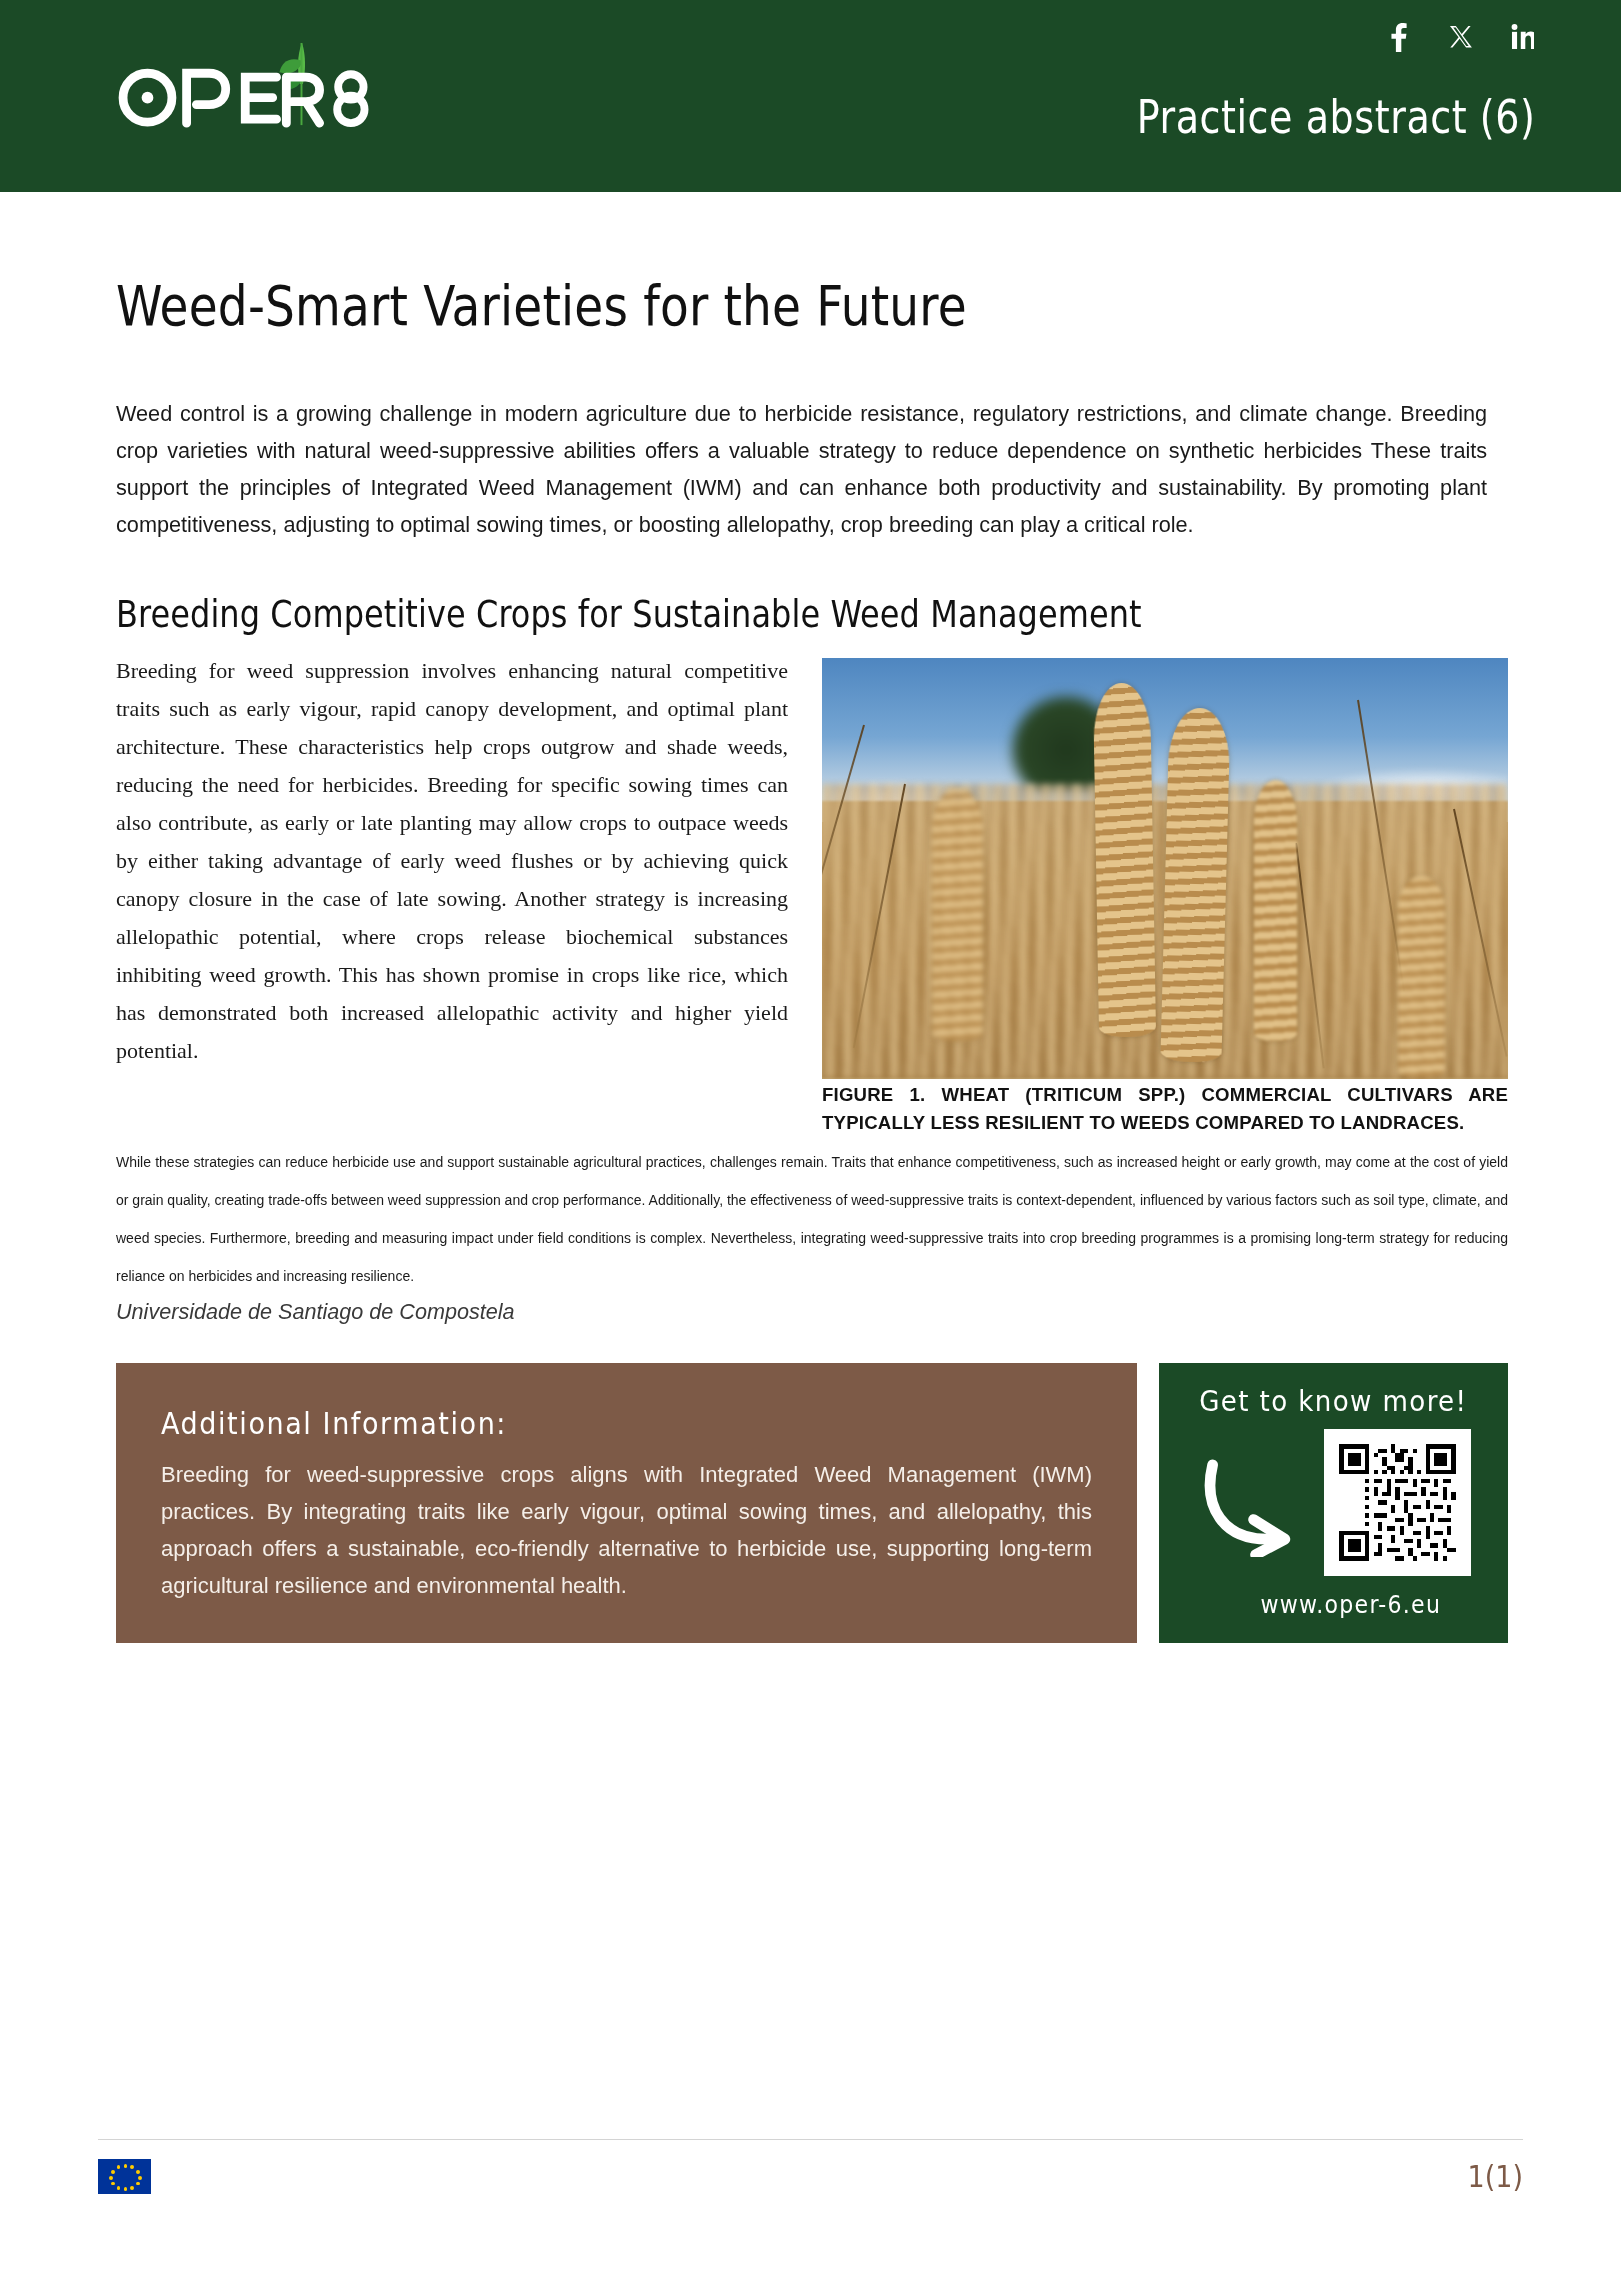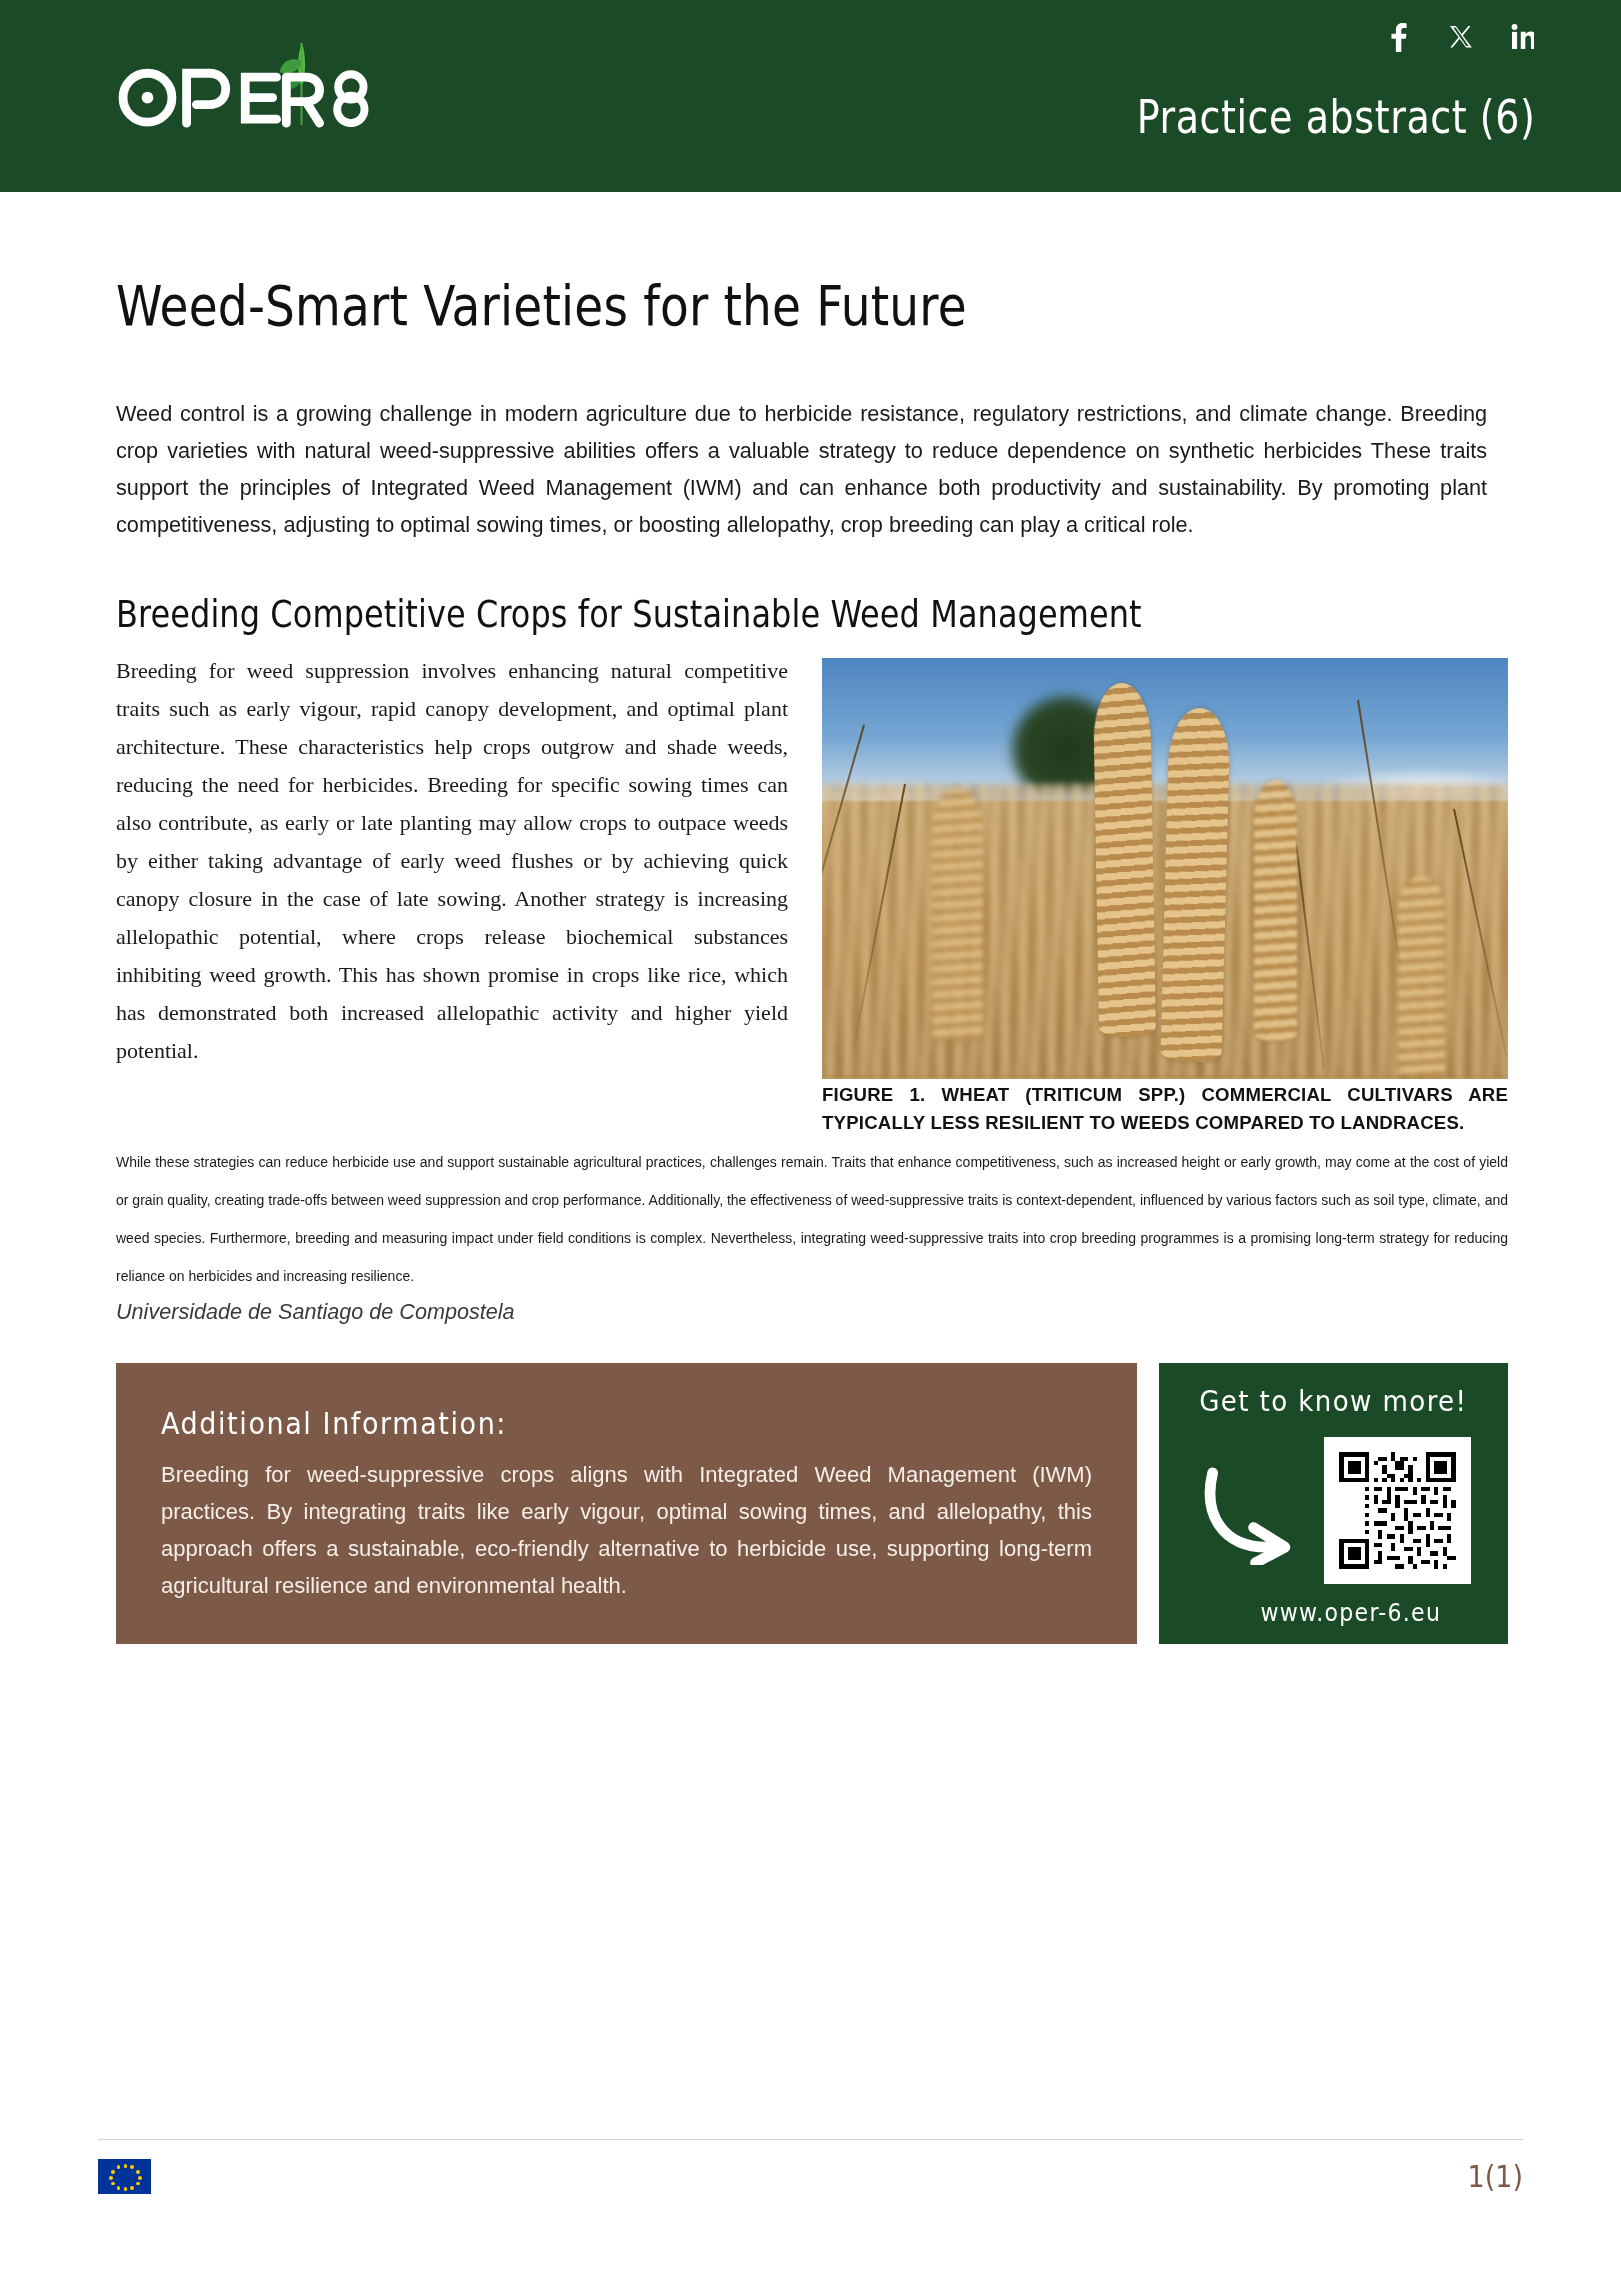--- a/index.html
+++ b/index.html
@@ -262,21 +262,21 @@
     flex-direction: column;
     align-items: center;
     justify-content: flex-start;
     position: relative;
   }
   .qr-title {
     color: #ffffff;
     font-family: "DejaVu Sans Condensed", "Liberation Sans Narrow", "Liberation Sans", sans-serif;
     font-size: 29px;
     letter-spacing: 1.4px;
-    margin-bottom: 11px;
+    margin-bottom: 3px;
     white-space: nowrap;
   }
   .qr-mid {
     display: flex;
     align-items: center;
     justify-content: center;
     width: 100%;
     gap: 2px;
     margin-top: 7.8px;
   }

